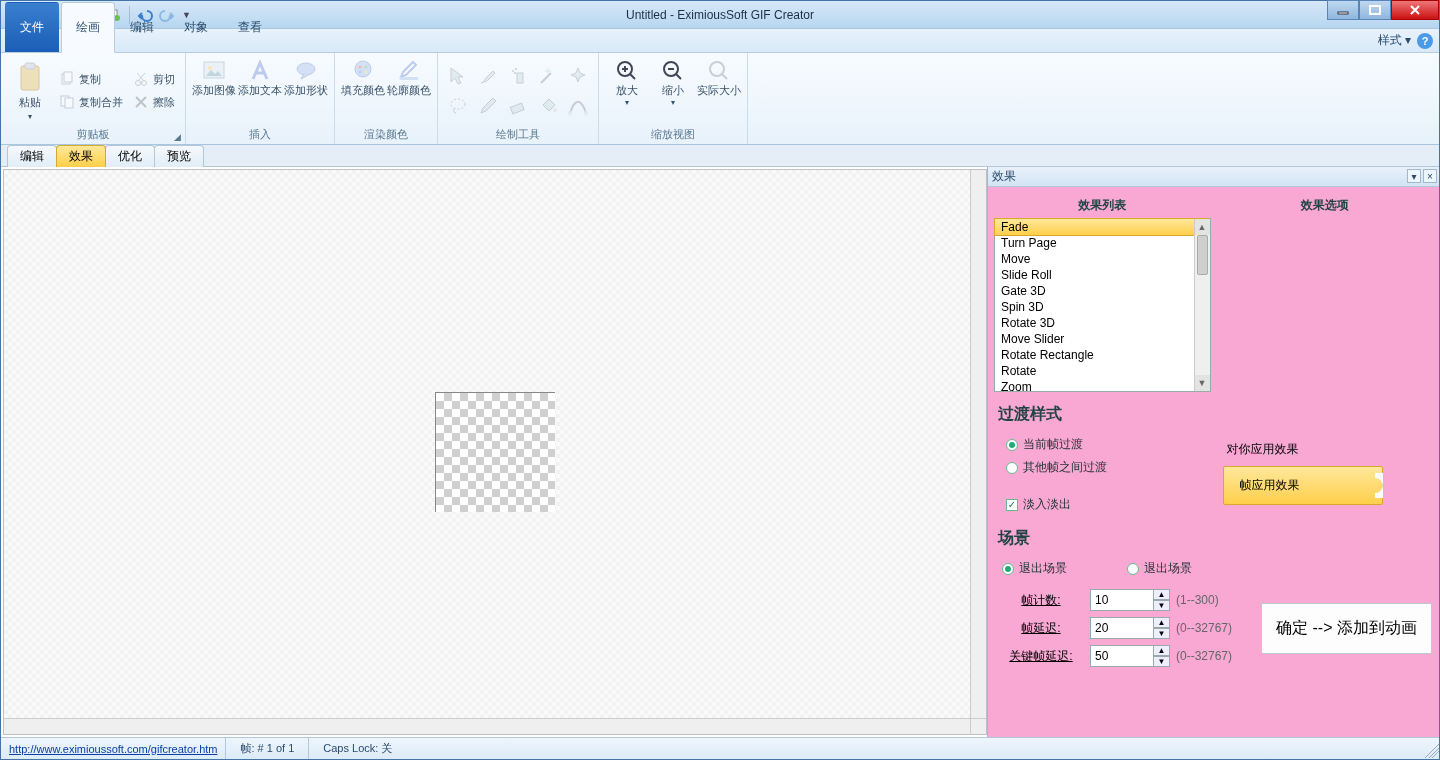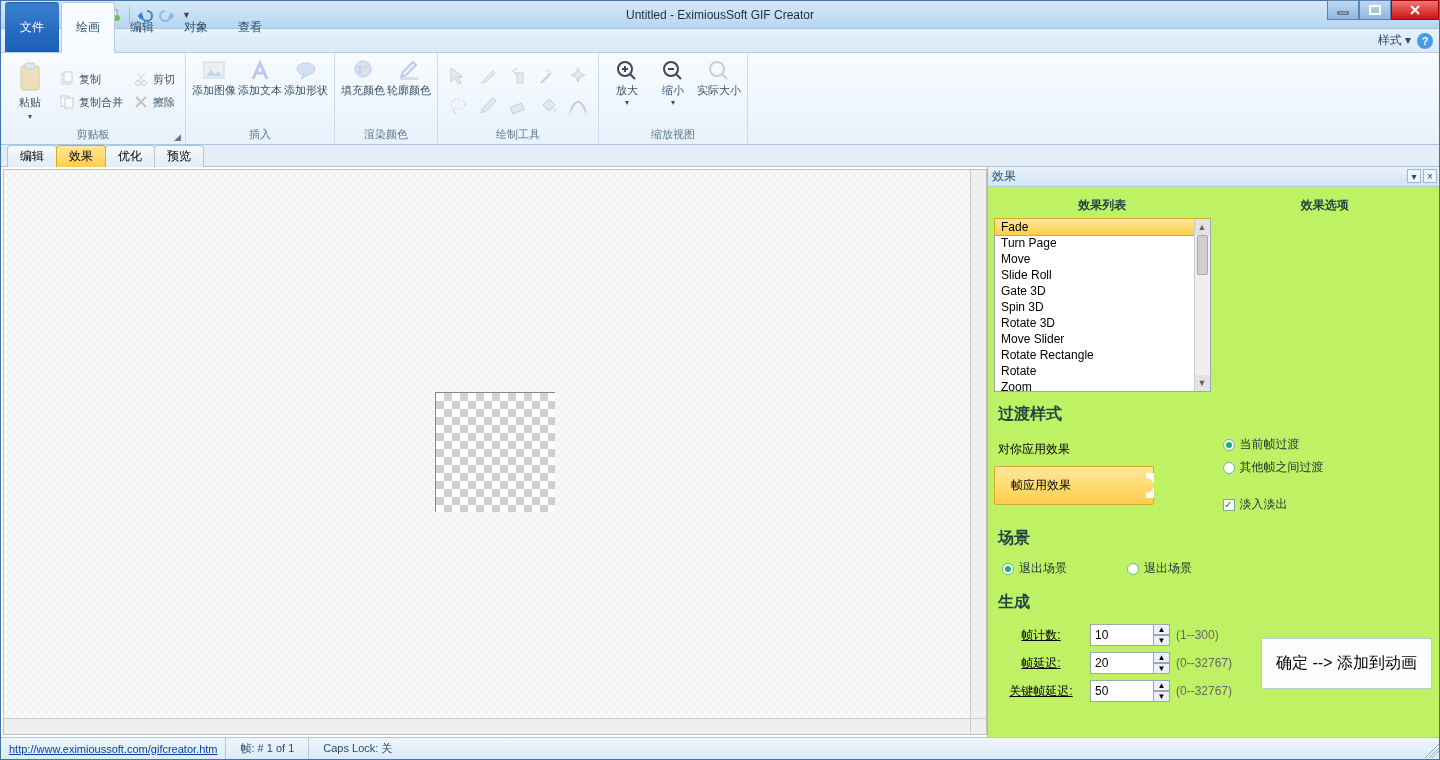--- a/index.html
+++ b/index.html
@@ -100,21 +100,21 @@
 .hscroll { position:absolute; left:0; right:16px; bottom:0; height:16px; background:#efefef; border-top:1px solid #ccc;}
 .vscroll { position:absolute; top:0; bottom:16px; right:0; width:16px; background:#efefef; border-left:1px solid #ccc;}
 .corner { position:absolute; right:0; bottom:0; width:16px; height:16px; background:#efefef; border-left:1px solid #ccc; border-top:1px solid #ccc;}
 
 
 .panel { width:452px; border-left:1px solid #9fb8cf; background:#f3f7fb; display:flex; flex-direction:column;}
 .panel-hdr { height:20px; background: linear-gradient(#e8f1fa,#d2e4f4); border-bottom:1px solid #b2c7da; display:flex; align-items:center; padding:0 4px; font-size:12px; color:#2a4b6c; position:relative;}
 .panel-hdr .pbtns { position:absolute; right:2px; top:2px; display:flex; gap:2px;}
 .panel-hdr .pb { width:14px; height:14px; border:1px solid #9fb8cf; font-size:10px; display:flex; align-items:center; justify-content:center; background:#eef6fd;}
 
-.panel-body { flex:1; background:#bef264; padding:6px; display:flex; flex-direction:column; gap:6px; overflow:auto;}
+.panel-body { flex:1; background:#f9a8d4; padding:6px; display:flex; flex-direction:column; gap:6px; overflow:auto;}
 .twocol { display:flex; gap:6px;}
 .col { flex:1;}
 .sect-title { font-size:12px; font-weight:bold; color:#244; text-align:center; padding:4px 0;}
 .subheader { font-size:16px; font-weight:bold; color:#244; padding: 6px 4px 2px;}
 
 .listbox { border:1px solid #9aa; background:#fff; height:174px; position:relative;}
 .listbox .sb { position:absolute; right:0; top:0; bottom:0; width:16px; background:#efefef; border-left:1px solid #ccc;}
 .listbox .sb .ar { height:16px; display:flex; align-items:center; justify-content:center; font-size:9px; color:#666; background:#e3e3e3;}
 .listbox .sb .thumb { position:absolute; top:16px; left:2px; right:2px; height:40px; background:#cfcfcf; border:1px solid #aaa; border-radius:2px;}
 .listbox ul { list-style:none; font-size:12px; }
@@ -484,54 +484,53 @@
               </div>
             </div>
           </div>
           <div class="col">
             <div class="sect-title">效果选项</div>
           </div>
         </div>
 
         <div class="subheader">过渡样式</div>
         <div class="twocol">
-          <div class="col">
-            <div style="font-size:12px; padding:8px 4px">对你应用效果</div>
-            <div class="applybtn"><span>帧应用效果</span></div>
-          </div>
           <div class="col" style="padding-left:12px">
             <div class="radio">
                 <span class="rdot on"></span>
                 <span>当前帧过渡</span>
               </div>
             <div class="radio">
                 <span class="rdot"></span>
                 <span>其他帧之间过渡</span>
               </div>
             <div style="height:14px"></div>
             <div class="check">
                 <span class="cbox on"></span>
                 <span>淡入淡出</span>
               </div>
           </div>
+          <div class="col">
+            <div style="font-size:12px; padding:8px 4px">对你应用效果</div>
+            <div class="applybtn"><span>帧应用效果</span></div>
+          </div>
         </div>
 
         <div class="subheader">场景</div>
         <div style="display:flex; gap:60px; padding-left:8px">
           <div class="radio">
               <span class="rdot on"></span>
               <span>退出场景</span>
             </div>
           <div class="radio">
               <span class="rdot"></span>
               <span>退出场景</span>
             </div>
         </div>
 
-        <div class="subheader">生成</div>
         <div class="twocol">
           <div class="col" style="flex:0 0 260px; padding-left:4px">
             <div class="spin-row">
               <label>帧计数:</label>
               <div class="spin">
                   <input value="10" style="">
                   <div class="ar">
                     <div>▲</div>
                     <div>▼</div>
                   </div>

